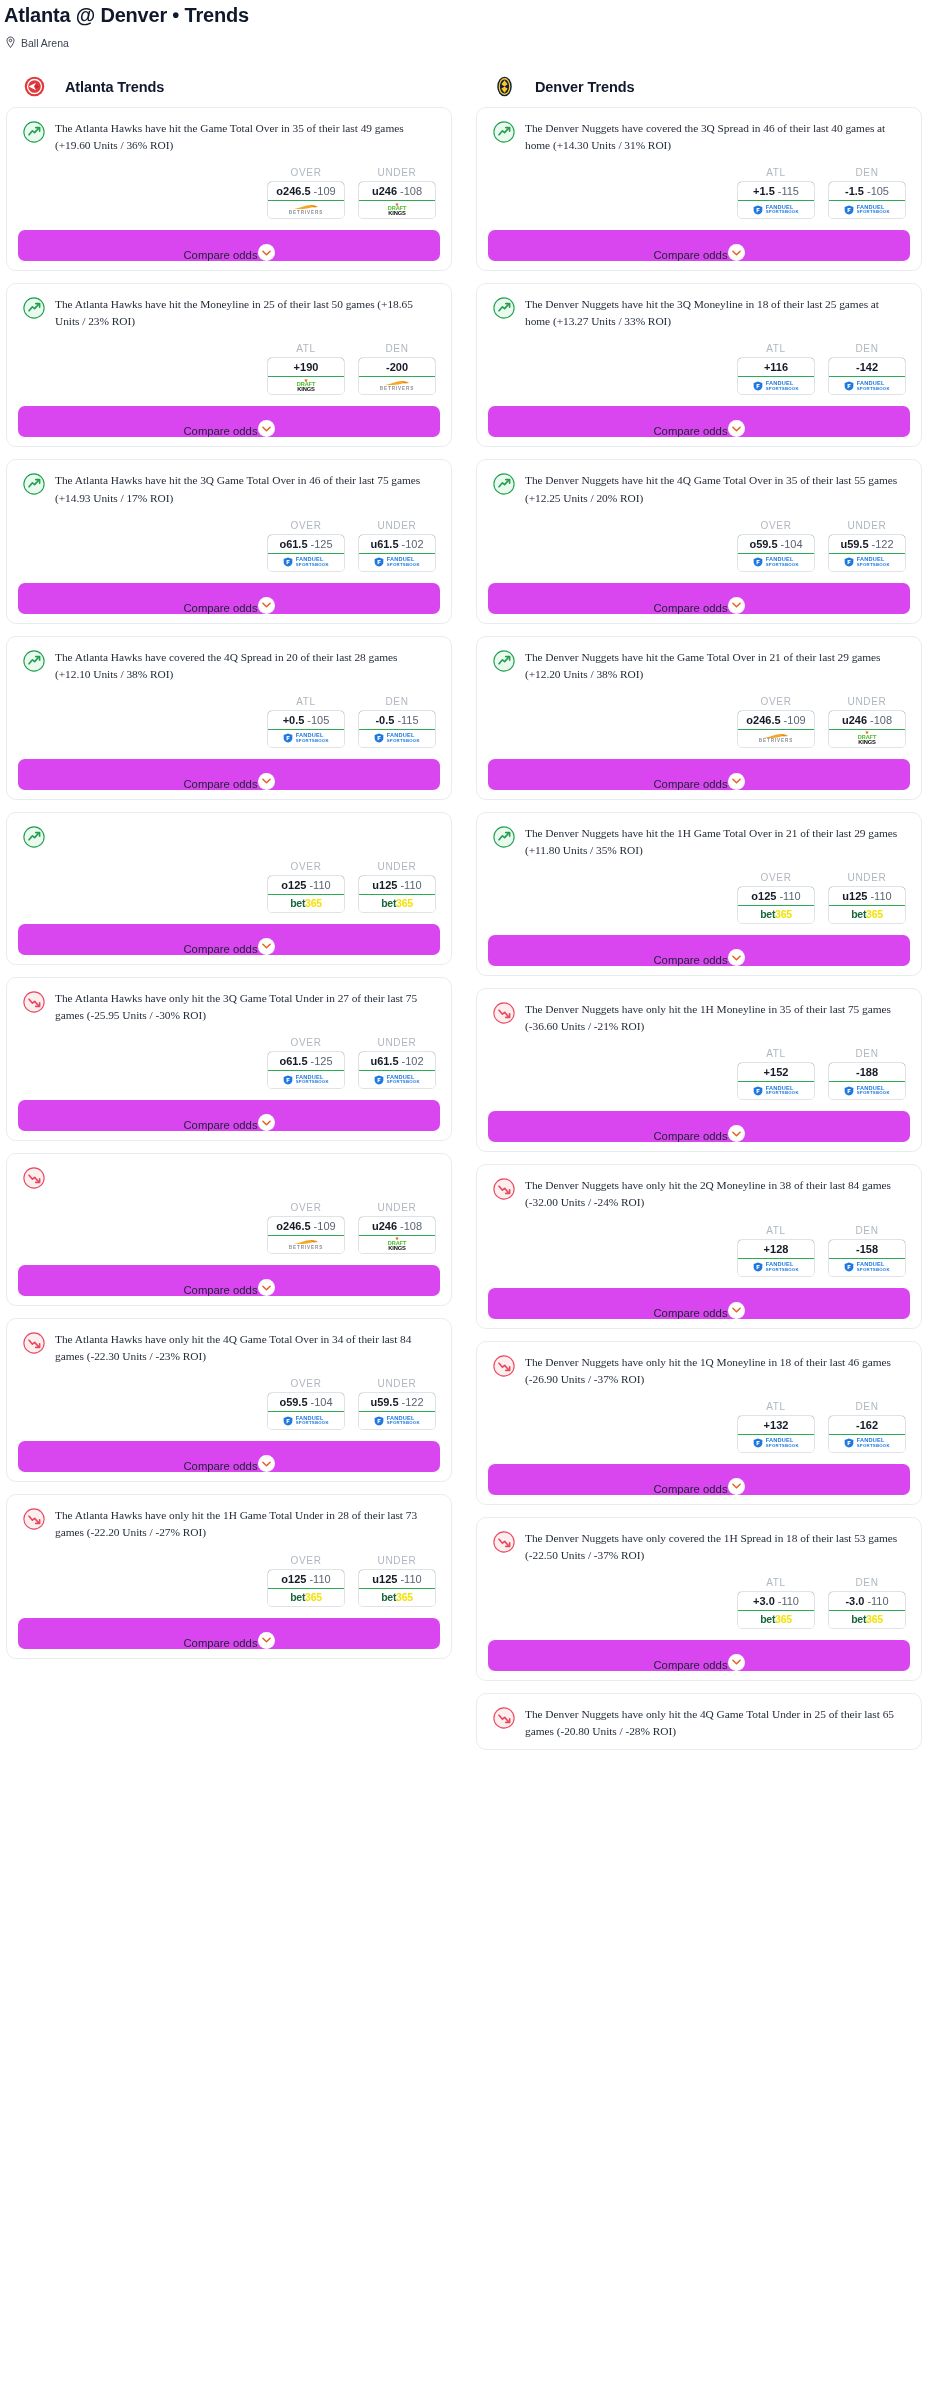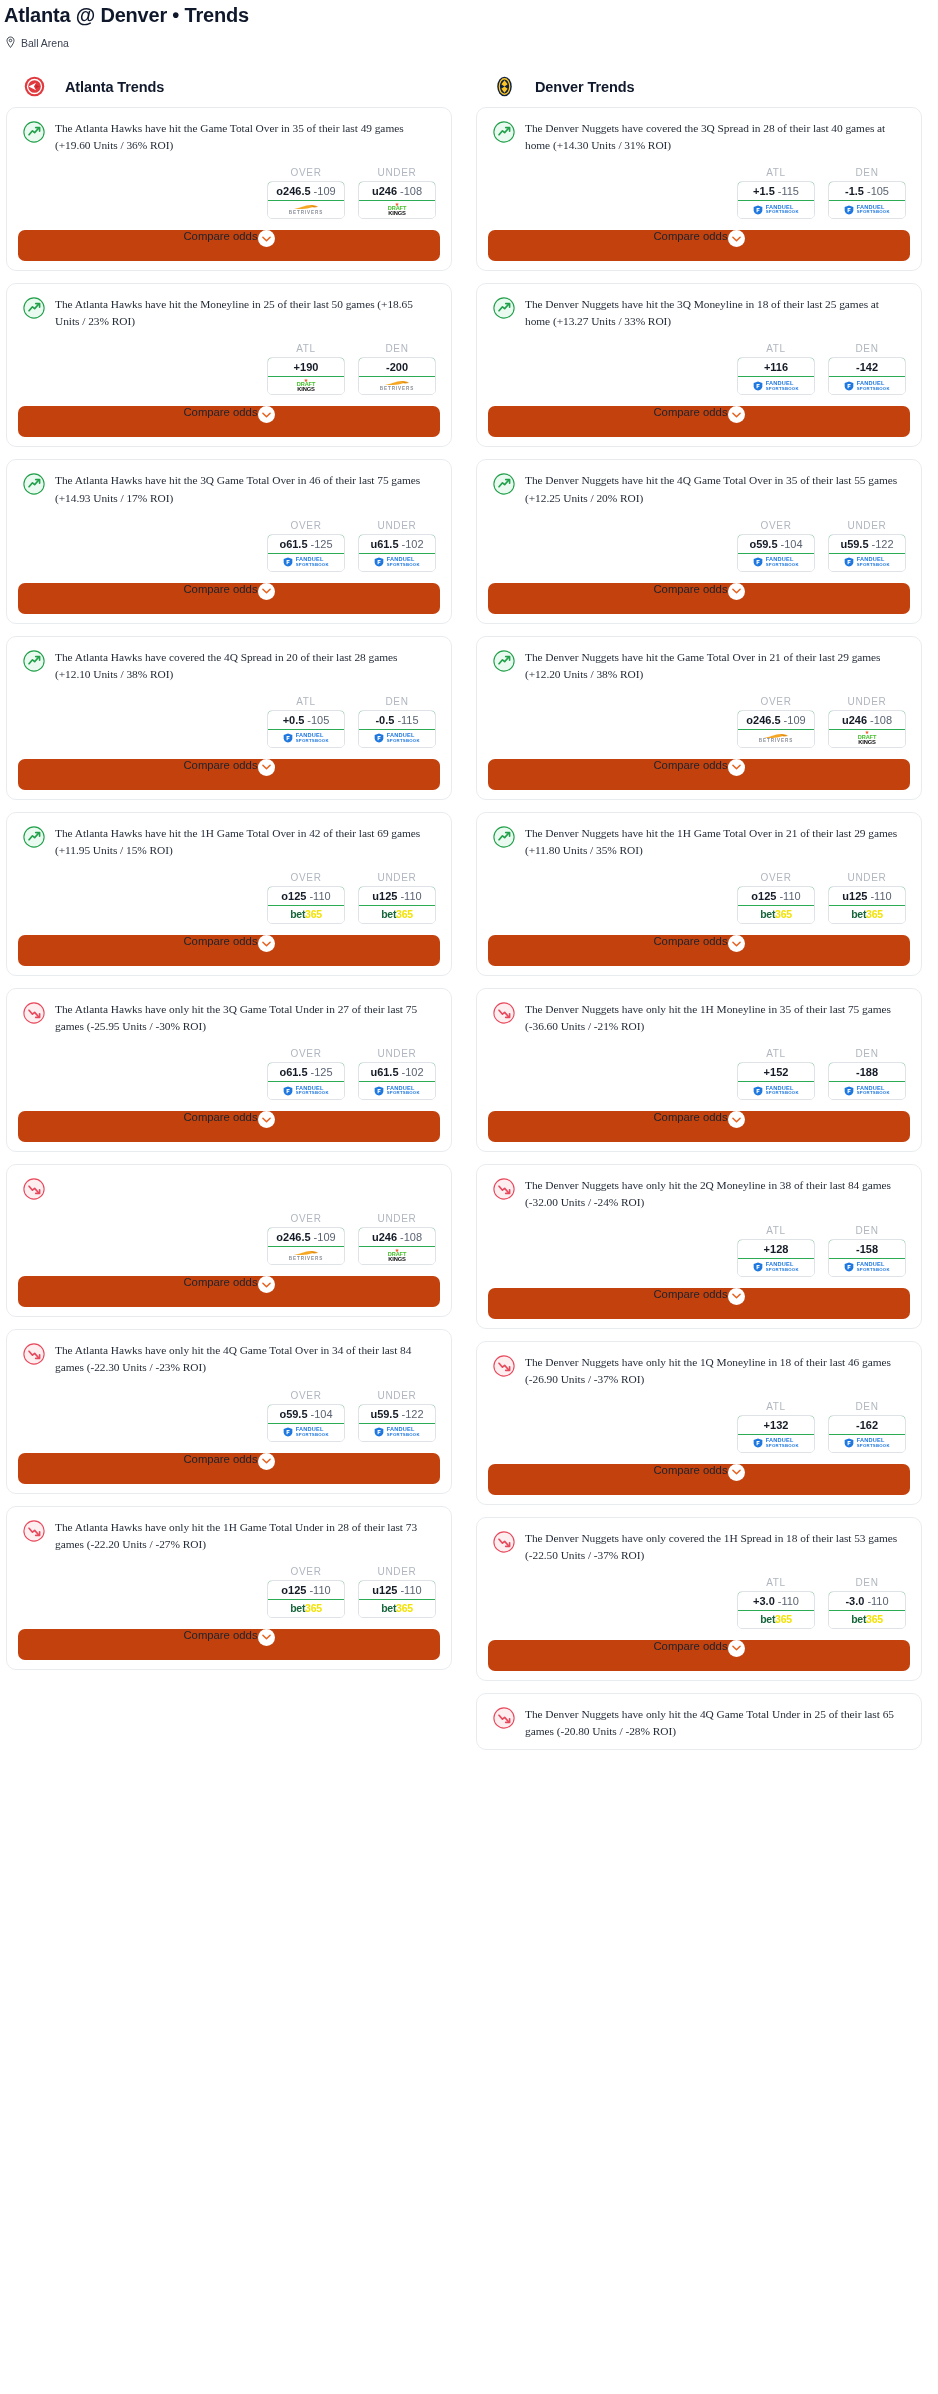--- a/index.html
+++ b/index.html
@@ -136,25 +136,25 @@
   .bk-dk .dk-1 { font-size: 5.6px; font-weight: 800; color: #46c02b; letter-spacing: -0.1px; }
   .bk-dk .dk-2 { font-size: 5.8px; font-weight: 800; color: #111; letter-spacing: -0.2px; margin-top:-0.5px;}
   .bk-dk .dk-crown { font-size: 5px; color: #f05a22; line-height: 0.7; }
 
   .bk-br { display: flex; flex-direction: column; align-items: center; line-height: 1; }
   .bk-br .br-swoosh { width: 26px; height: 6px; }
   .bk-br .br-txt { font-size: 4.6px; font-weight: 700; color: #8a8f98; letter-spacing: 0.9px; margin-top: 0.5px; }
 
   .compare {
     margin-top: 11px;
-    background: #c2410c;
+    background: #d946ef;
     border-radius: 7px;
     height: 31px;
     display: flex;
-    align-items: flex-start;
+    align-items: flex-end;
     justify-content: center;
     cursor: pointer;
   }
   .compare-label { font-size: 11.3px; font-weight: 500; color: #1b2330; }
   .chev {
     width: 17px; height: 17px; border-radius: 50%;
     background: #fff;
     display: flex; align-items: center; justify-content: center;
   }
   .chev svg { display:block; }
@@ -418,21 +418,20 @@
             </span>
           </div>
         </div>
         <div class="card">
           <div class="card-top">
             <span class="trend-icon"><svg width="22" height="22" viewBox="0 0 20 20">
                 <circle cx="10" cy="10" r="9.2" fill="#eafaf0" stroke="#21a04a" stroke-width="1"></circle>
                 <path d="M5.5 12.5 L8.6 8.9 L10.6 10.6 L14.6 6.2" stroke="#21a04a" stroke-width="1.5" fill="none" stroke-linecap="round" stroke-linejoin="round"></path>
                 <path d="M11.6 6.0 L15.1 6.0 L15.1 9.3" stroke="#21a04a" stroke-width="1.5" fill="none" stroke-linecap="round" stroke-linejoin="round"></path>
               </svg></span>
-            <div class="trend-text">The Atlanta Hawks have hit the 1H Game Total Over in 42 of their last 69 games (+11.95 Units / 15% ROI)</div>
           </div>
           <div class="odds-row">
             <div class="odds-col">
               <div class="odds-label">OVER</div>
               <div class="odds-box">
                 <div class="odds-value">
                   <span class="odds-main">o125</span>
                   <span class="odds-juice">-110</span>
                 </div>
                 <div class="book-cell">
@@ -695,21 +694,21 @@
             </svg></span>
           <span class="col-title">Denver Trends</span>
         </div>
         <div class="card">
           <div class="card-top">
             <span class="trend-icon"><svg width="22" height="22" viewBox="0 0 20 20">
                 <circle cx="10" cy="10" r="9.2" fill="#eafaf0" stroke="#21a04a" stroke-width="1"></circle>
                 <path d="M5.5 12.5 L8.6 8.9 L10.6 10.6 L14.6 6.2" stroke="#21a04a" stroke-width="1.5" fill="none" stroke-linecap="round" stroke-linejoin="round"></path>
                 <path d="M11.6 6.0 L15.1 6.0 L15.1 9.3" stroke="#21a04a" stroke-width="1.5" fill="none" stroke-linecap="round" stroke-linejoin="round"></path>
               </svg></span>
-            <div class="trend-text">The Denver Nuggets have covered the 3Q Spread in 28 of their last 40 games at home (+14.30 Units / 31% ROI)</div>
+            <div class="trend-text">The Denver Nuggets have covered the 3Q Spread in 46 of their last 40 games at home (+14.30 Units / 31% ROI)</div>
           </div>
           <div class="odds-row">
             <div class="odds-col">
               <div class="odds-label">ATL</div>
               <div class="odds-box">
                 <div class="odds-value">
                   <span class="odds-main">+1.5</span>
                   <span class="odds-juice">-115</span>
                 </div>
                 <div class="book-cell">

